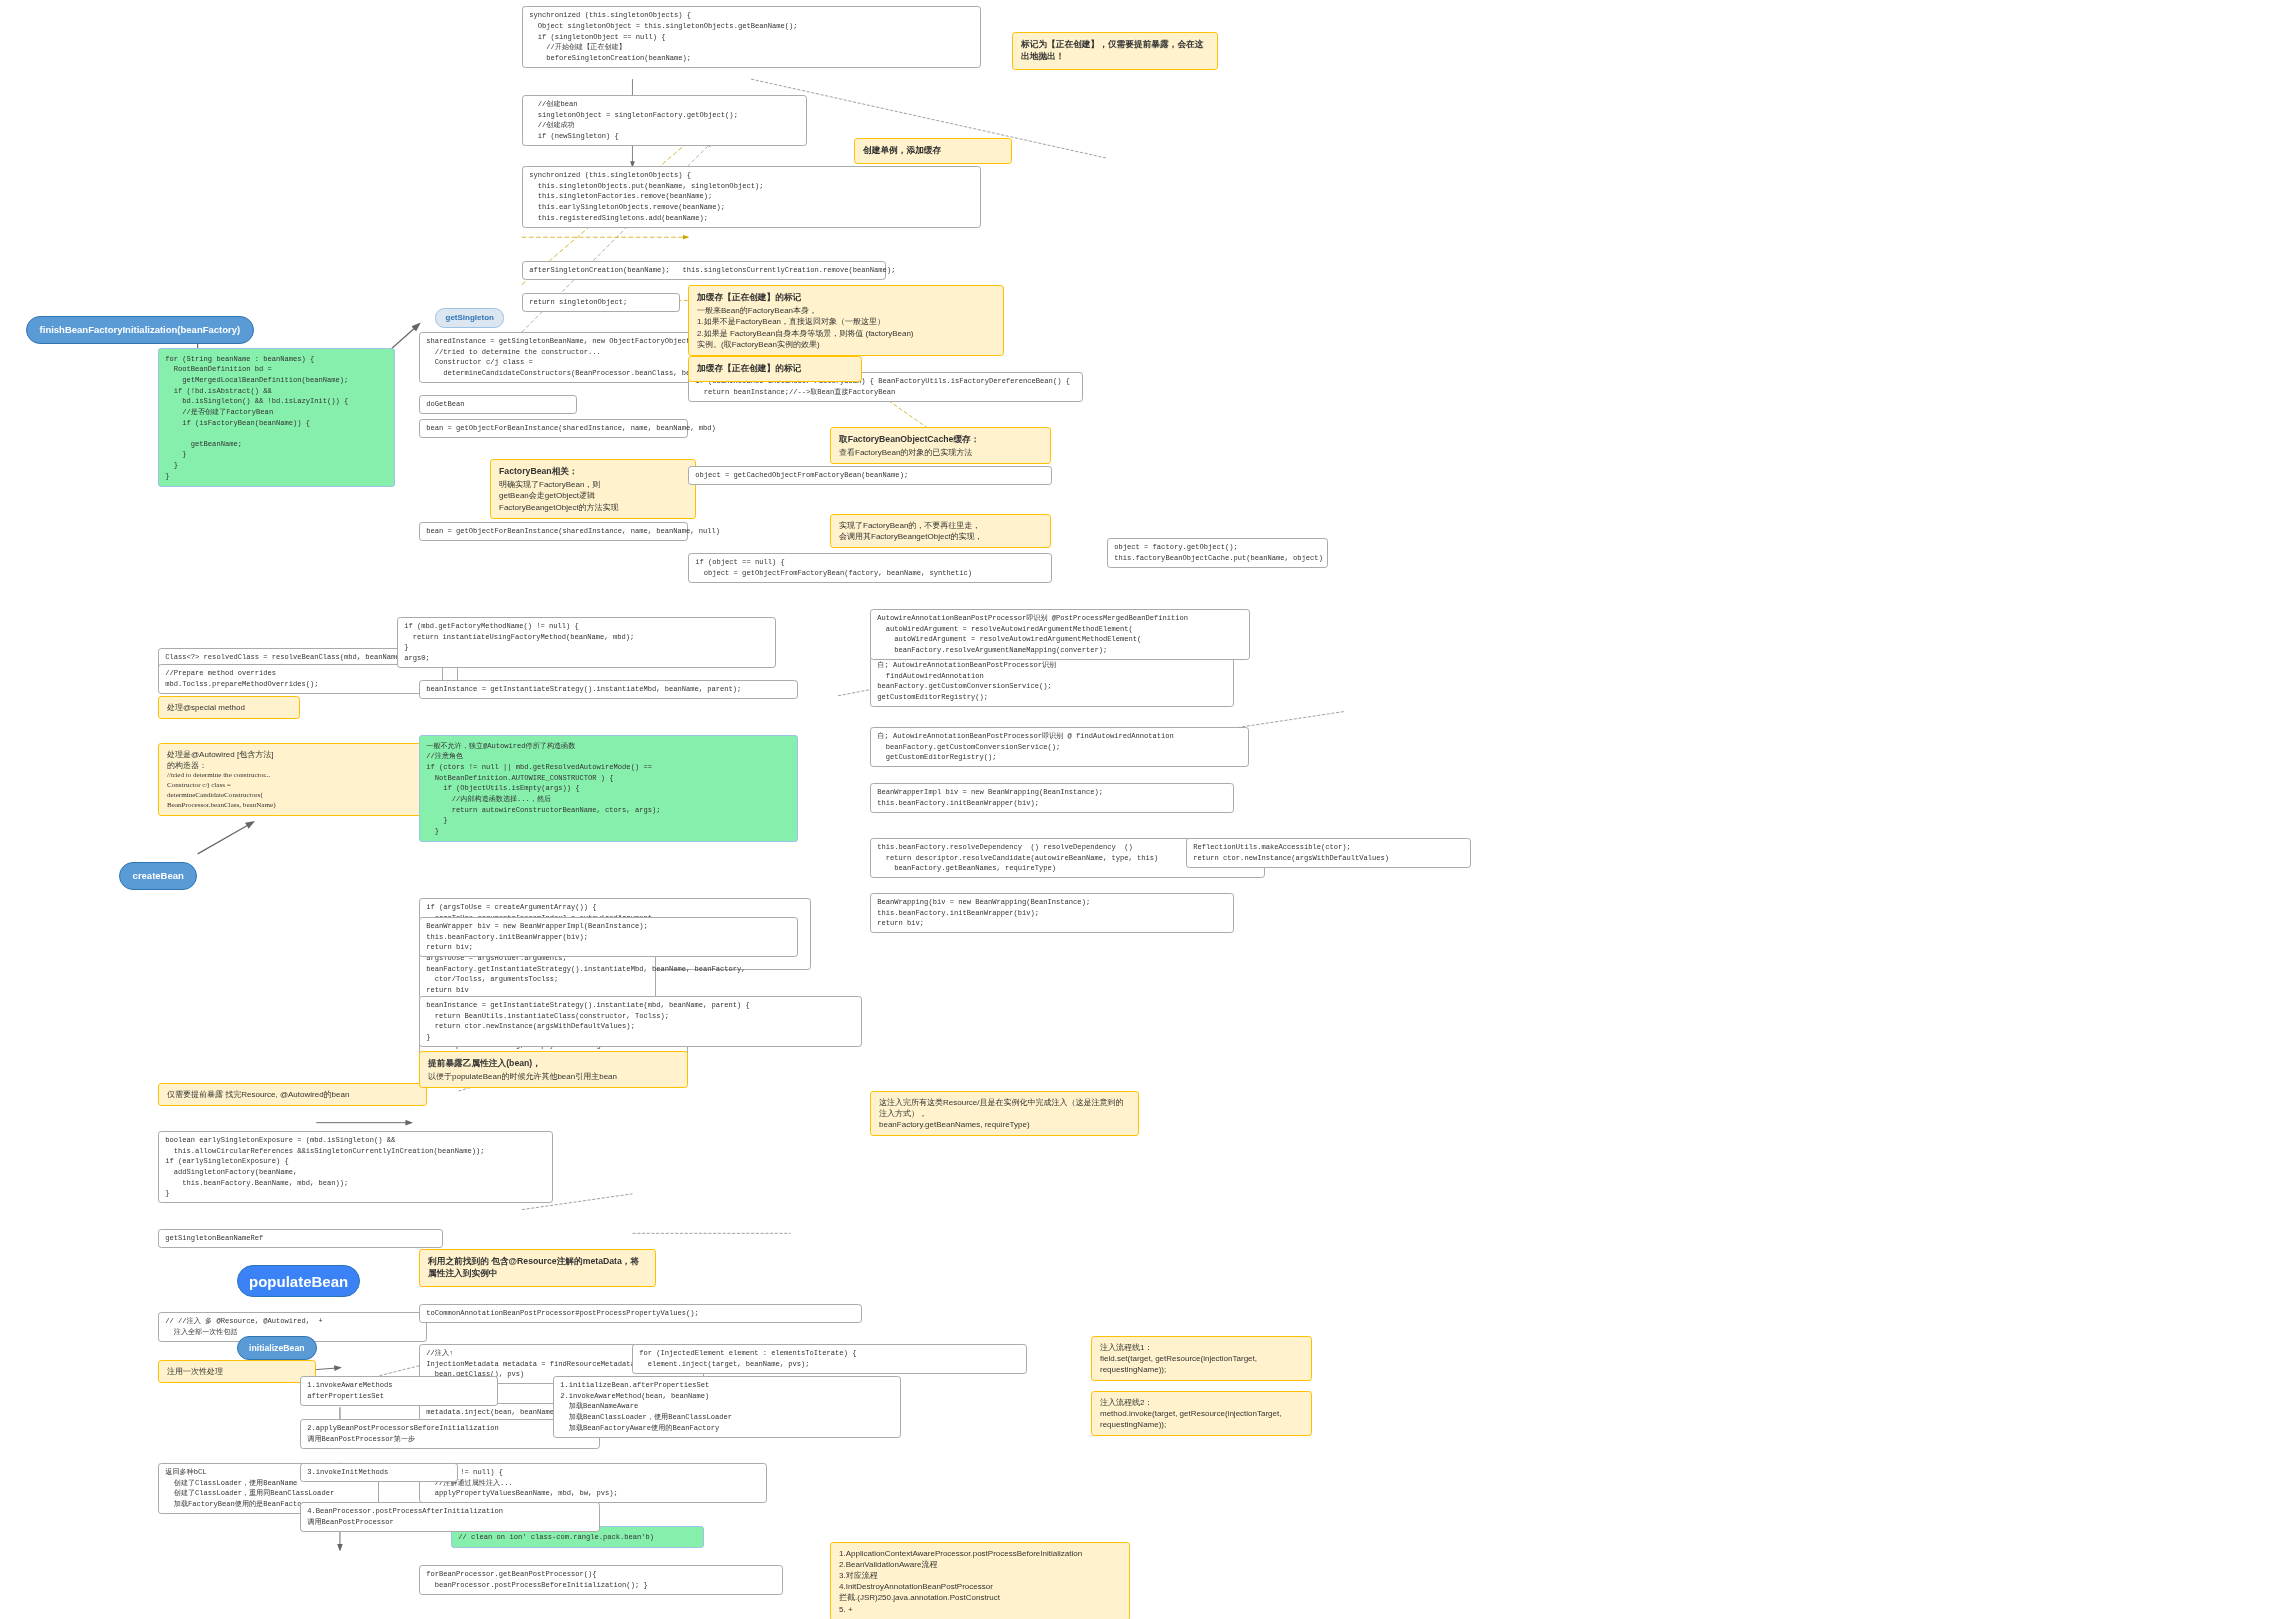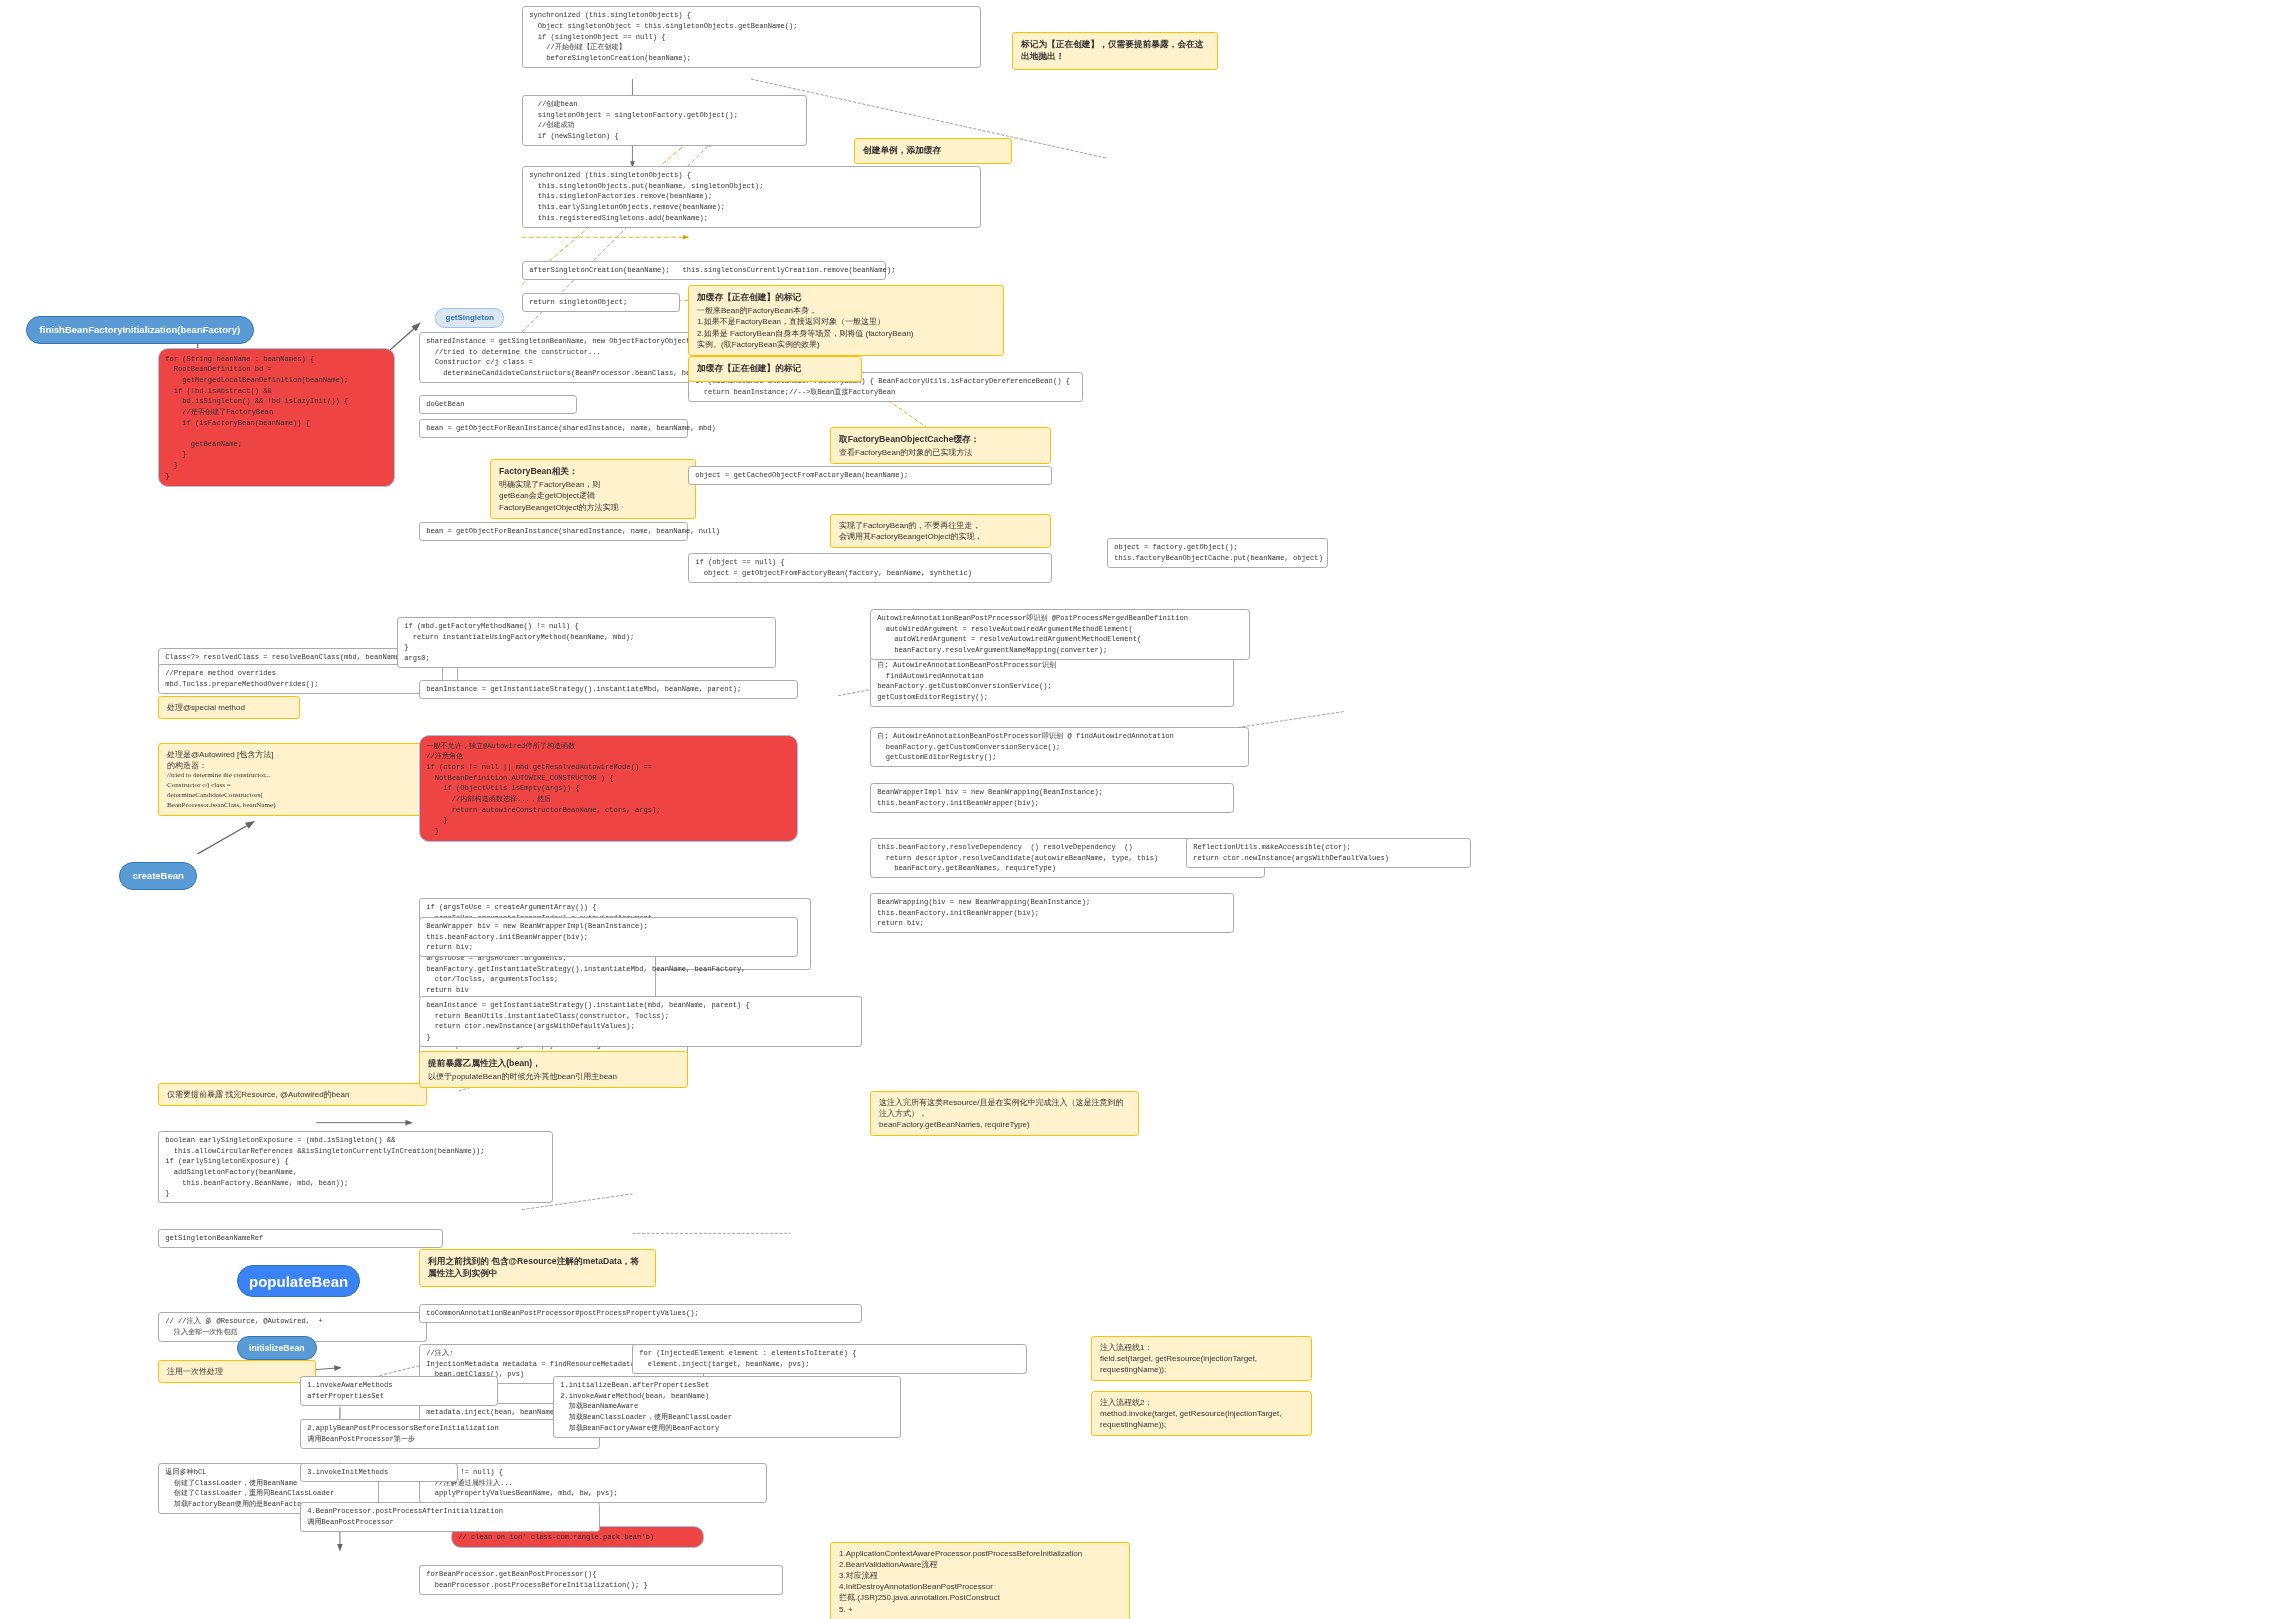--- a/index.html
+++ b/index.html
@@ -45,23 +45,23 @@
       border-radius: 16px;
       color: white;
       font-weight: bold;
       padding: 6.3px 12.6px;
       font-size: 9.5px;
       white-space: nowrap;
     }
 
     
     .node-code-blue {
-      background: #ef4444;
+      background: #86efac;
       border: 0.8px solid #9dc3e6;
-      border-radius: 10px;
+      border-radius: 3px;
       padding: 4.7px 6.3px;
       font-size: 7.1px;
       font-family: Consolas, monospace;
       color: #333;
     }
 
     
     .node-yellow {
       background: #fff2cc;
       border: 0.8px solid #ffc000;

